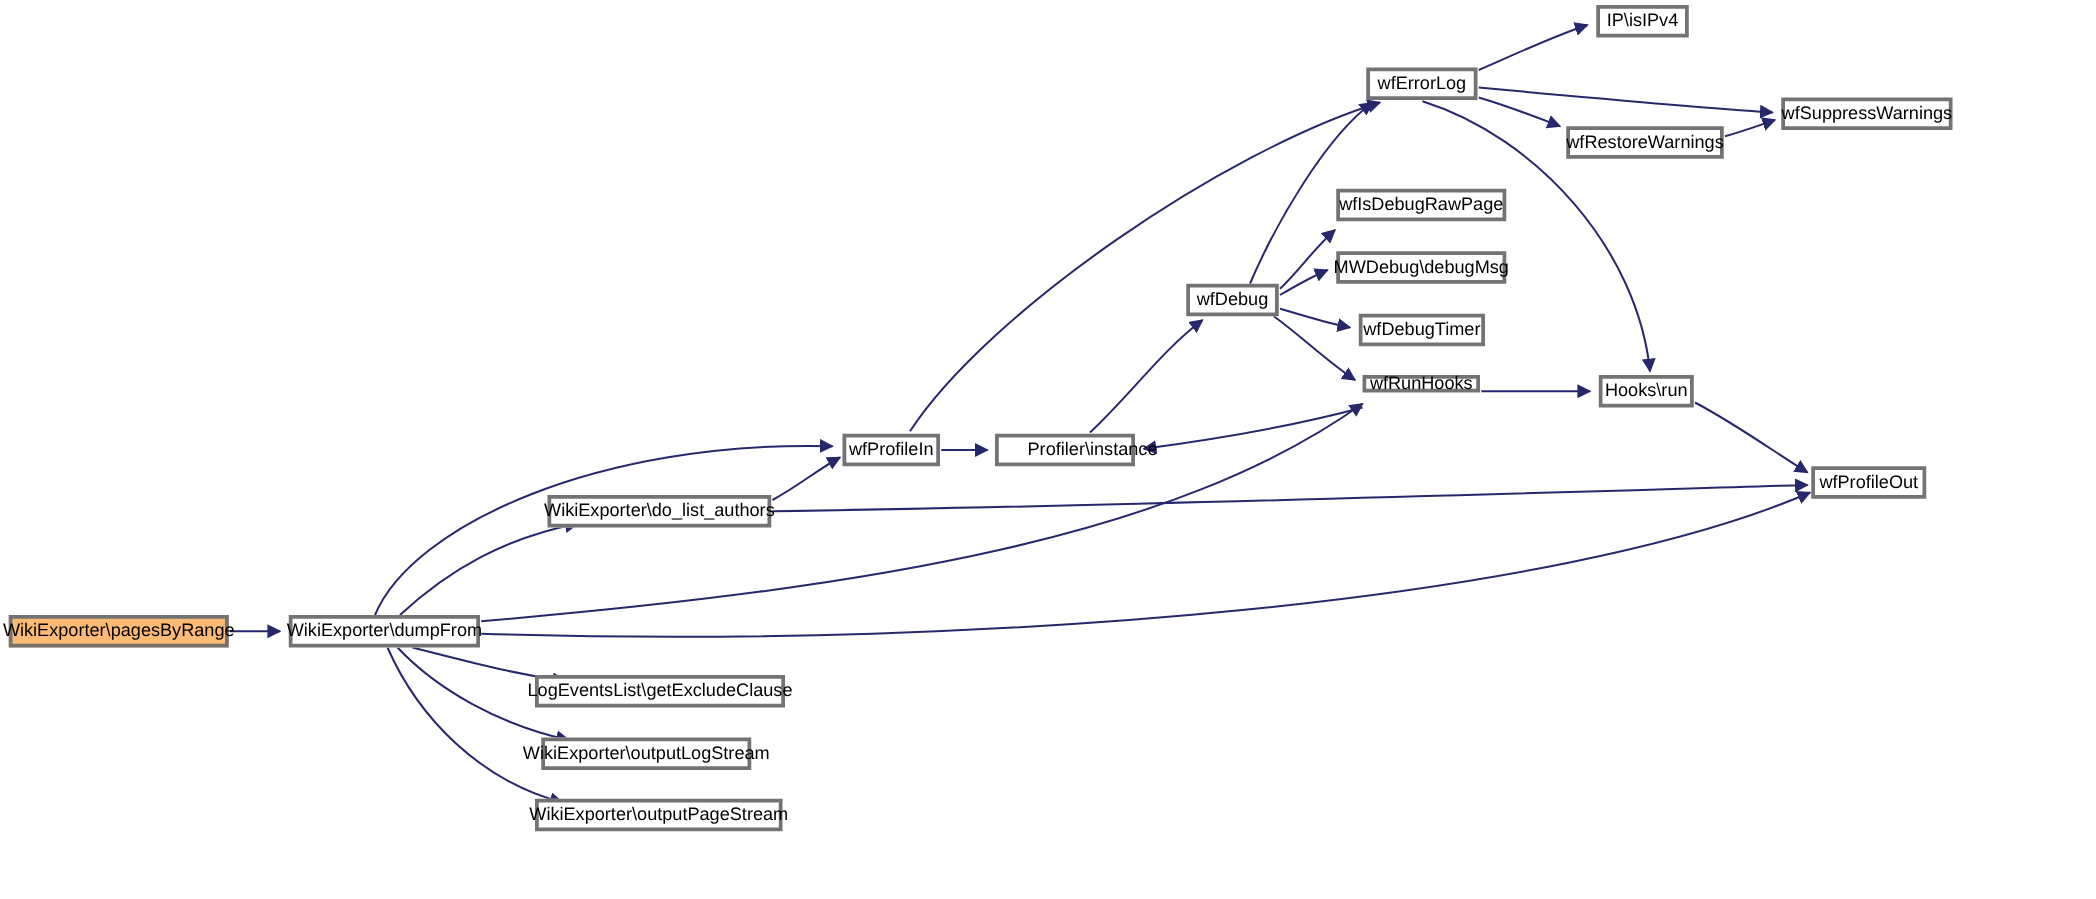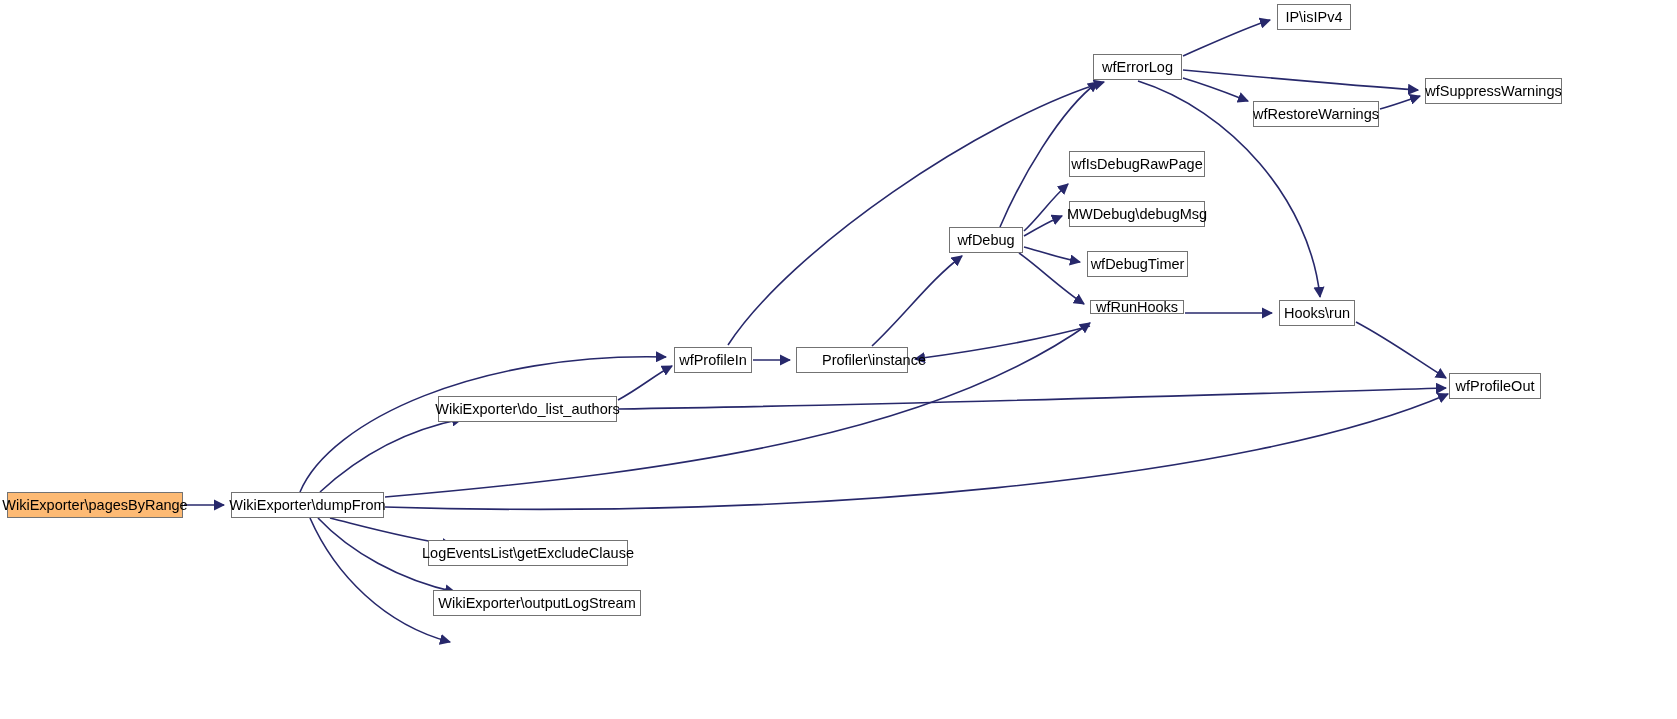--- a/index.html
+++ b/index.html
@@ -7,21 +7,21 @@
     position:relative;
     width:1677px;height:719px;
     background:#ffffff;
     font-family:"Liberation Sans", sans-serif;
     overflow:hidden;
   }
   svg#edges{position:absolute;left:0;top:0;width:1677px;height:719px;}
   .node{
     position:absolute;
     box-sizing:border-box;
-    border:1px solid #737373;
+    border:3px solid #737373;
     background:#ffffff;
     color:#000000;
     font-size:14.5px;
     line-height:1;
     display:flex;align-items:center;justify-content:center;
     white-space:nowrap;
     letter-spacing:0px;
     z-index:5;
   }
   .node.current{background:#fdba74;}
@@ -103,24 +103,27 @@
   </div>
 
   <div class="node" style="left:438px;top:396px;width:179px;height:26px;">
     <span class="lbl">WikiExporter\do_list_authors</span>
   </div>
 
   <div class="node" style="left:428px;top:540px;width:200px;height:26px;">
     <span class="lbl">LogEventsList\getExcludeClause</span>
   </div>
 
-  <div class="node" style="left:433px;top:590px;width:208px;height:26px;">
+  <div class="node" style="left:433px;top:590px;width:168px;height:26px;">
     <span class="lbl">WikiExporter\outputLogStream</span>
   </div>
 
+  <div class="node" style="left:428px;top:639px;width:198px;height:26px;">
+    <span class="lbl">WikiExporter\outputPageStream</span>
+  </div>
 
   <div class="node" style="left:674px;top:347px;width:78px;height:26px;">
     <span class="lbl">wfProfileIn</span>
   </div>
 
   <div class="node" style="left:796px;top:347px;width:112px;height:26px;padding-left:44px;">
     <span class="lbl">Profiler\instance</span>
   </div>
 
   <div class="node" style="left:949px;top:227px;width:74px;height:26px;">

